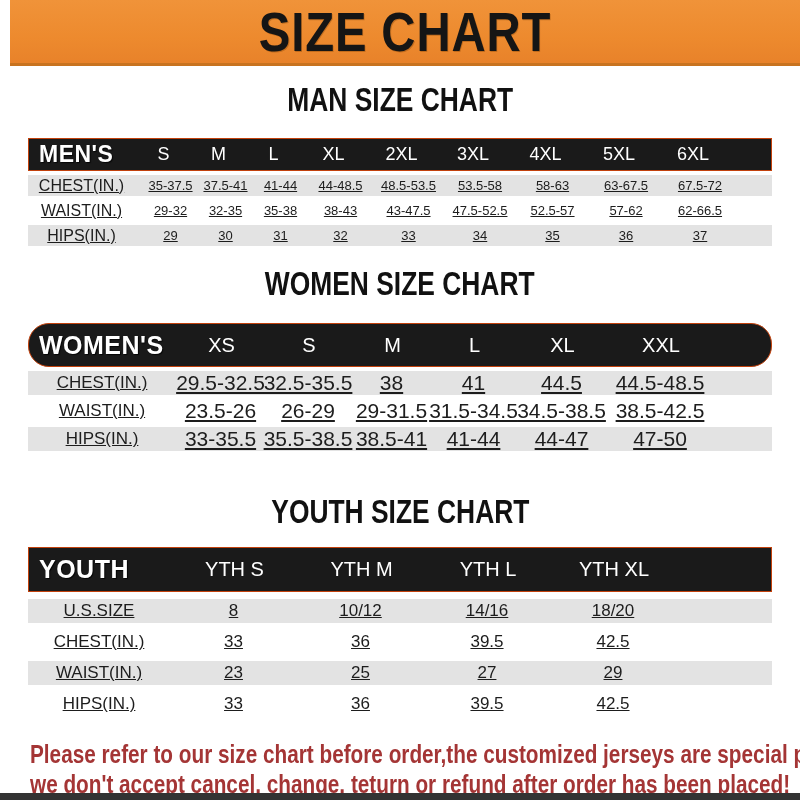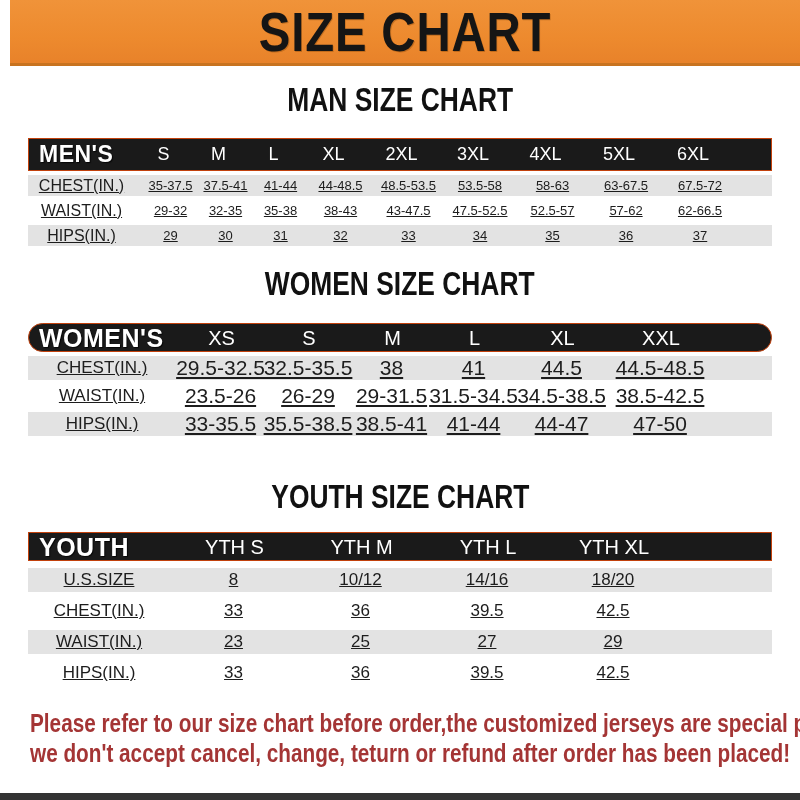--- a/index.html
+++ b/index.html
@@ -62,22 +62,22 @@
   .men-grid   { grid-template-columns: 107px 55px 55px 55px 65px 71px 72px 73px 74px 74px; }
   .women-grid { grid-template-columns: 148px 89px 86px 81px 83px 93px 104px; }
   .youth-grid { grid-template-columns: 142px 127px 127px 126px 126px; }
 
   .header-row {
     background: #1a1a1a;
     color: #ffffff;
     border: 1px solid #c2410c;
   }
   .men-table   .header-row { height: 33px; }
-  .women-table .header-row { height: 29px; border-radius: 21px; }
-  .youth-table .header-row { height: 29px; }
+  .women-table .header-row { height: 44px; border-radius: 21px; }
+  .youth-table .header-row { height: 45px; }
 
   .header-label {
     justify-self: start;
     padding-left: 10px;
     font-weight: bold;
     letter-spacing: 0.5px;
     text-shadow: 1px 1px 1px rgba(0,0,0,0.8);
     white-space: nowrap;
   }
   .men-table   .header-label { font-size: 23px; }

